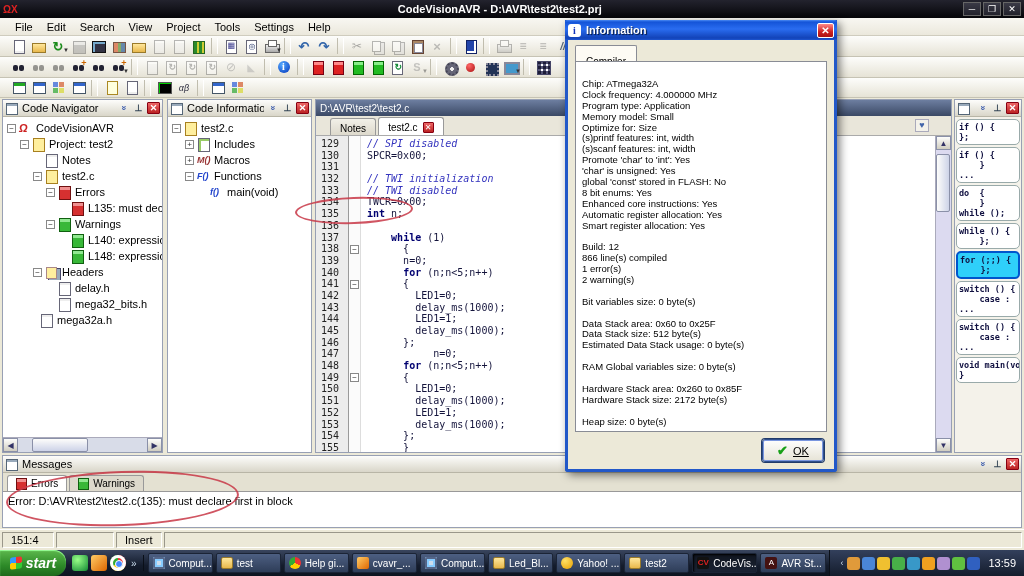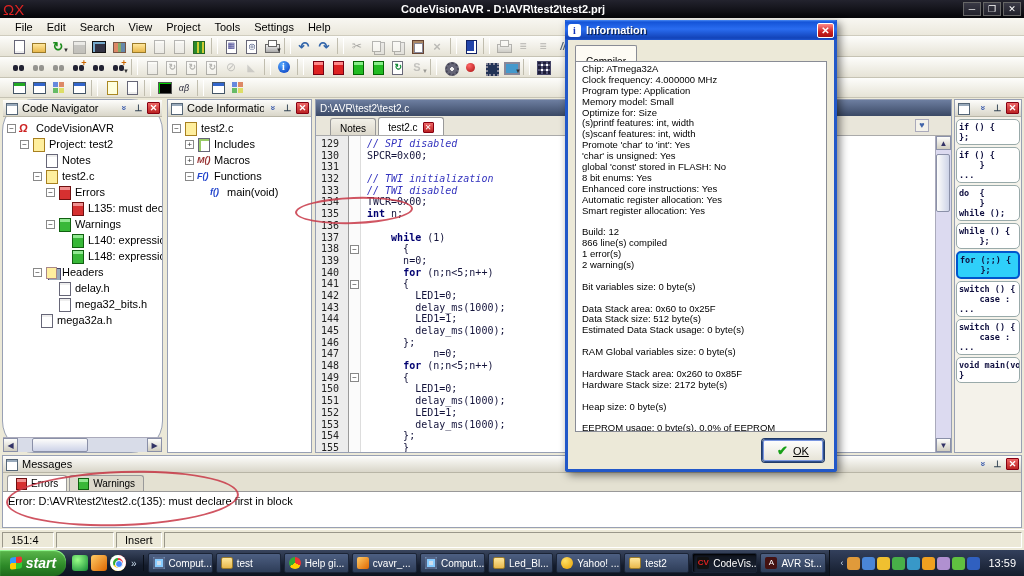--- a/index.html
+++ b/index.html
@@ -1,21 +1,21 @@
 <!DOCTYPE html>
 <html><head>
 <meta charset="utf-8">
 <style>
   * { margin:0; padding:0; box-sizing:border-box; }
   html,body { width:1024px; height:576px; overflow:hidden; }
   body { font-family:"Liberation Sans", sans-serif; background:#ece9d8; position:relative; font-size:11px; color:#000; }
 
   
   #titlebar { position:absolute; left:0; top:0; width:1024px; height:18px; background:linear-gradient(180deg,#23232e,#050508); display:flex; align-items:center; padding:0 3px; }
-  #titlebar .app-logo { color:#d22; font-weight:normal; font-size:15px; margin-right:21px; }
+  #titlebar .app-logo { color:#d22; font-weight:bold; font-size:10px; margin-right:21px; }
   #titlebar .title-text { color:#fff; font-weight:bold; font-size:11px; flex:1;text-align:center; }
   .winbtn { width:18px; height:14px; margin-left:2px; background:linear-gradient(#3a3a46,#22222c); border:1px solid #666; color:#fff; font-size:9px; line-height:12px; text-align:center; }
 
   
   #menubar { position:absolute; left:0; top:18px; width:1024px; height:18px; background:linear-gradient(#f8f7f2,#ebe8dc); border-bottom:1px solid #cfccbe; display:flex; align-items:center; padding-left:8px; }
   .menu-item { padding:8px 7px; }
 
   
   .toolbar { position:absolute; left:0; width:1024px; height:21px; background:linear-gradient(#fdfdfb,#e6e3d6); border-bottom:1px solid #c6c3b4; display:flex; align-items:center; padding-left:8px; }
   #tb1 { top:36px; } #tb2 { top:57px; } #tb3 { top:78px; height:20px; }
@@ -76,21 +76,21 @@
   .panel { position:absolute; top:99px; height:354px; background:#fff; border:1px solid #98a0b4; }
   .panel-header { height:17px; background:linear-gradient(#fdfdfb,#d9d6c9); border-bottom:1px solid #b8b5a6; display:flex; align-items:center; padding:0 2px; font-size:11px; }
   .panel-header .ph-title { flex:1; margin-left:3px; white-space:nowrap; overflow:hidden; }
   .ph-ic { width:14px; height:13px; position:relative; }
   .ph-ic::before { content:""; position:absolute; left:1px; top:1px; width:10px; height:10px; background:#fff; border:1px solid #567; box-shadow:inset 0 2px 0 #9ab; }
   .hdr-btn { width:13px; height:12px; margin-left:2px; display:flex; align-items:center; justify-content:center; font-size:9px; color:#35a; }
   .hdr-close { background:linear-gradient(#e66,#b22); border:1px solid #801; color:#fff; font-weight:bold; font-size:9px; line-height:10px; text-align:center; border-radius:1px; }
   .chev { transform:rotate(90deg); font-weight:bold; }
   .pin { font-weight:bold; color:#345; }
 
-  #nav-panel { left:2px; width:161px;border-radius:32px; }
+  #nav-panel { left:2px; width:161px; }
   #info-panel { left:167px; width:145px; }
   .tree { padding-top:3px; overflow:hidden; height:calc(100% - 34px); }
   .tree-row { height:16px; display:flex; align-items:center; white-space:nowrap; overflow:hidden; }
   .expbox { width:9px; height:9px; border:1px solid #888; background:#fff; font-size:8px; line-height:7px; text-align:center; color:#333; margin-right:3px; flex:none; }
   .noexp { width:12px; flex:none; }
   .ti { width:14px; height:13px; position:relative; margin-right:3px; flex:none; font-style:italic; font-weight:bold; font-size:9px; display:flex; align-items:center; }
   .ti-cv { color:#c22; font-size:11px; }
   .ti-project::before, .ti-cfile::before { content:""; position:absolute; left:1px; top:0; width:10px; height:12px; background:#ffef9e; border:1px solid #a88020; }
   .ti-notes::before, .ti-hfile::before { content:""; position:absolute; left:1px; top:0; width:10px; height:12px; background:#fff; border:1px solid #667; box-shadow:inset 0 2px 0 #eee; }
   .ti-errors::before, .ti-erritem::before { content:""; position:absolute; left:1px; top:0; width:10px; height:12px; background:#d63030; border:1px solid #701010; box-shadow:inset 0 3px 0 #f09090; }
@@ -174,21 +174,21 @@
   #clock { color:#fff; font-size:11px; margin-left:6px; }
 
   
   #dialog { position:absolute; left:565px; top:20px; width:272px; height:452px; z-index:40; border:3px solid #2258c8; border-top:none; background:#ece9d8; box-shadow:3px 3px 8px rgba(0,0,0,.5); border-radius:0 0 3px 3px; }
   #dlg-title { height:20px; margin:-0px -0px 0; background:linear-gradient(180deg,#4a8af4 0%,#1454d8 10%,#2a6cf0 45%,#1243b8 90%,#1e56d0 100%); display:flex; align-items:center; padding:0 3px; border-radius:3px 3px 0 0; margin-left:-3px; margin-right:-3px; width:272px; }
   #dlg-title .dico { width:13px; height:13px; background:#fff; border-radius:3px; color:#13b; font-weight:bold; font-size:10px; text-align:center; line-height:13px; font-family:"Liberation Serif",serif; }
   #dlg-title .dtxt { color:#fff; font-weight:bold; font-size:11px; margin-left:5px; flex:1; text-shadow:1px 1px 1px #013; }
   #dlg-close { width:17px; height:15px; background:linear-gradient(#f88,#c22 60%,#a11); border:1px solid #fff; border-radius:2px; color:#fff; font-size:10px; line-height:13px; text-align:center; font-weight:bold; }
   #dlg-tabrow { position:absolute; left:7px; top:25px; height:17px; display:flex; }
   .dlg-tab { background:#fdfbf4; border:1px solid #898c95; border-bottom:none; border-radius:2px 2px 0 0; padding:10px 10px; font-size:10px; }
-  #dlg-content { position:absolute; left:7px; right:7px; top:41px; bottom:37px; background:#fff; border:1px solid #898c95; padding:2px 6px; font-size:9.5px; overflow:hidden; }
+  #dlg-content { position:absolute; left:7px; right:7px; top:41px; bottom:37px; background:#fff; border:1px solid #898c95; padding:17px 6px; font-size:9.5px; overflow:hidden; }
   #dlg-content div { height:10.9px; line-height:10.9px; white-space:pre; }
   #dlg-buttons { position:absolute; right:10px; bottom:7px; }
   #ok-btn { width:62px; height:23px; background:linear-gradient(#fefefe,#e6e3d6); border:1px solid #30508c; border-radius:3px; box-shadow:0 0 0 1px #7a96df inset, 1px 1px 0 #fff inset, 0 0 0 1px #203a6a; font-size:11px; display:flex; align-items:center; justify-content:center; gap:5px; }
   #ok-btn .check { color:#18a018; font-weight:bold; font-size:13px; }
   #ok-btn .oklabel { text-decoration:underline; }
 
   
   .red-ellipse { position:absolute; border:2px solid rgba(200,55,70,.85); border-radius:50%; z-index:60; pointer-events:none; }
   #ellipse-editor { left:295px; top:197px; width:118px; height:27px; transform:rotate(-2deg); }
   #ellipse-error { left:6px; top:471px; width:233px; height:55px; transform:rotate(-2deg); }

